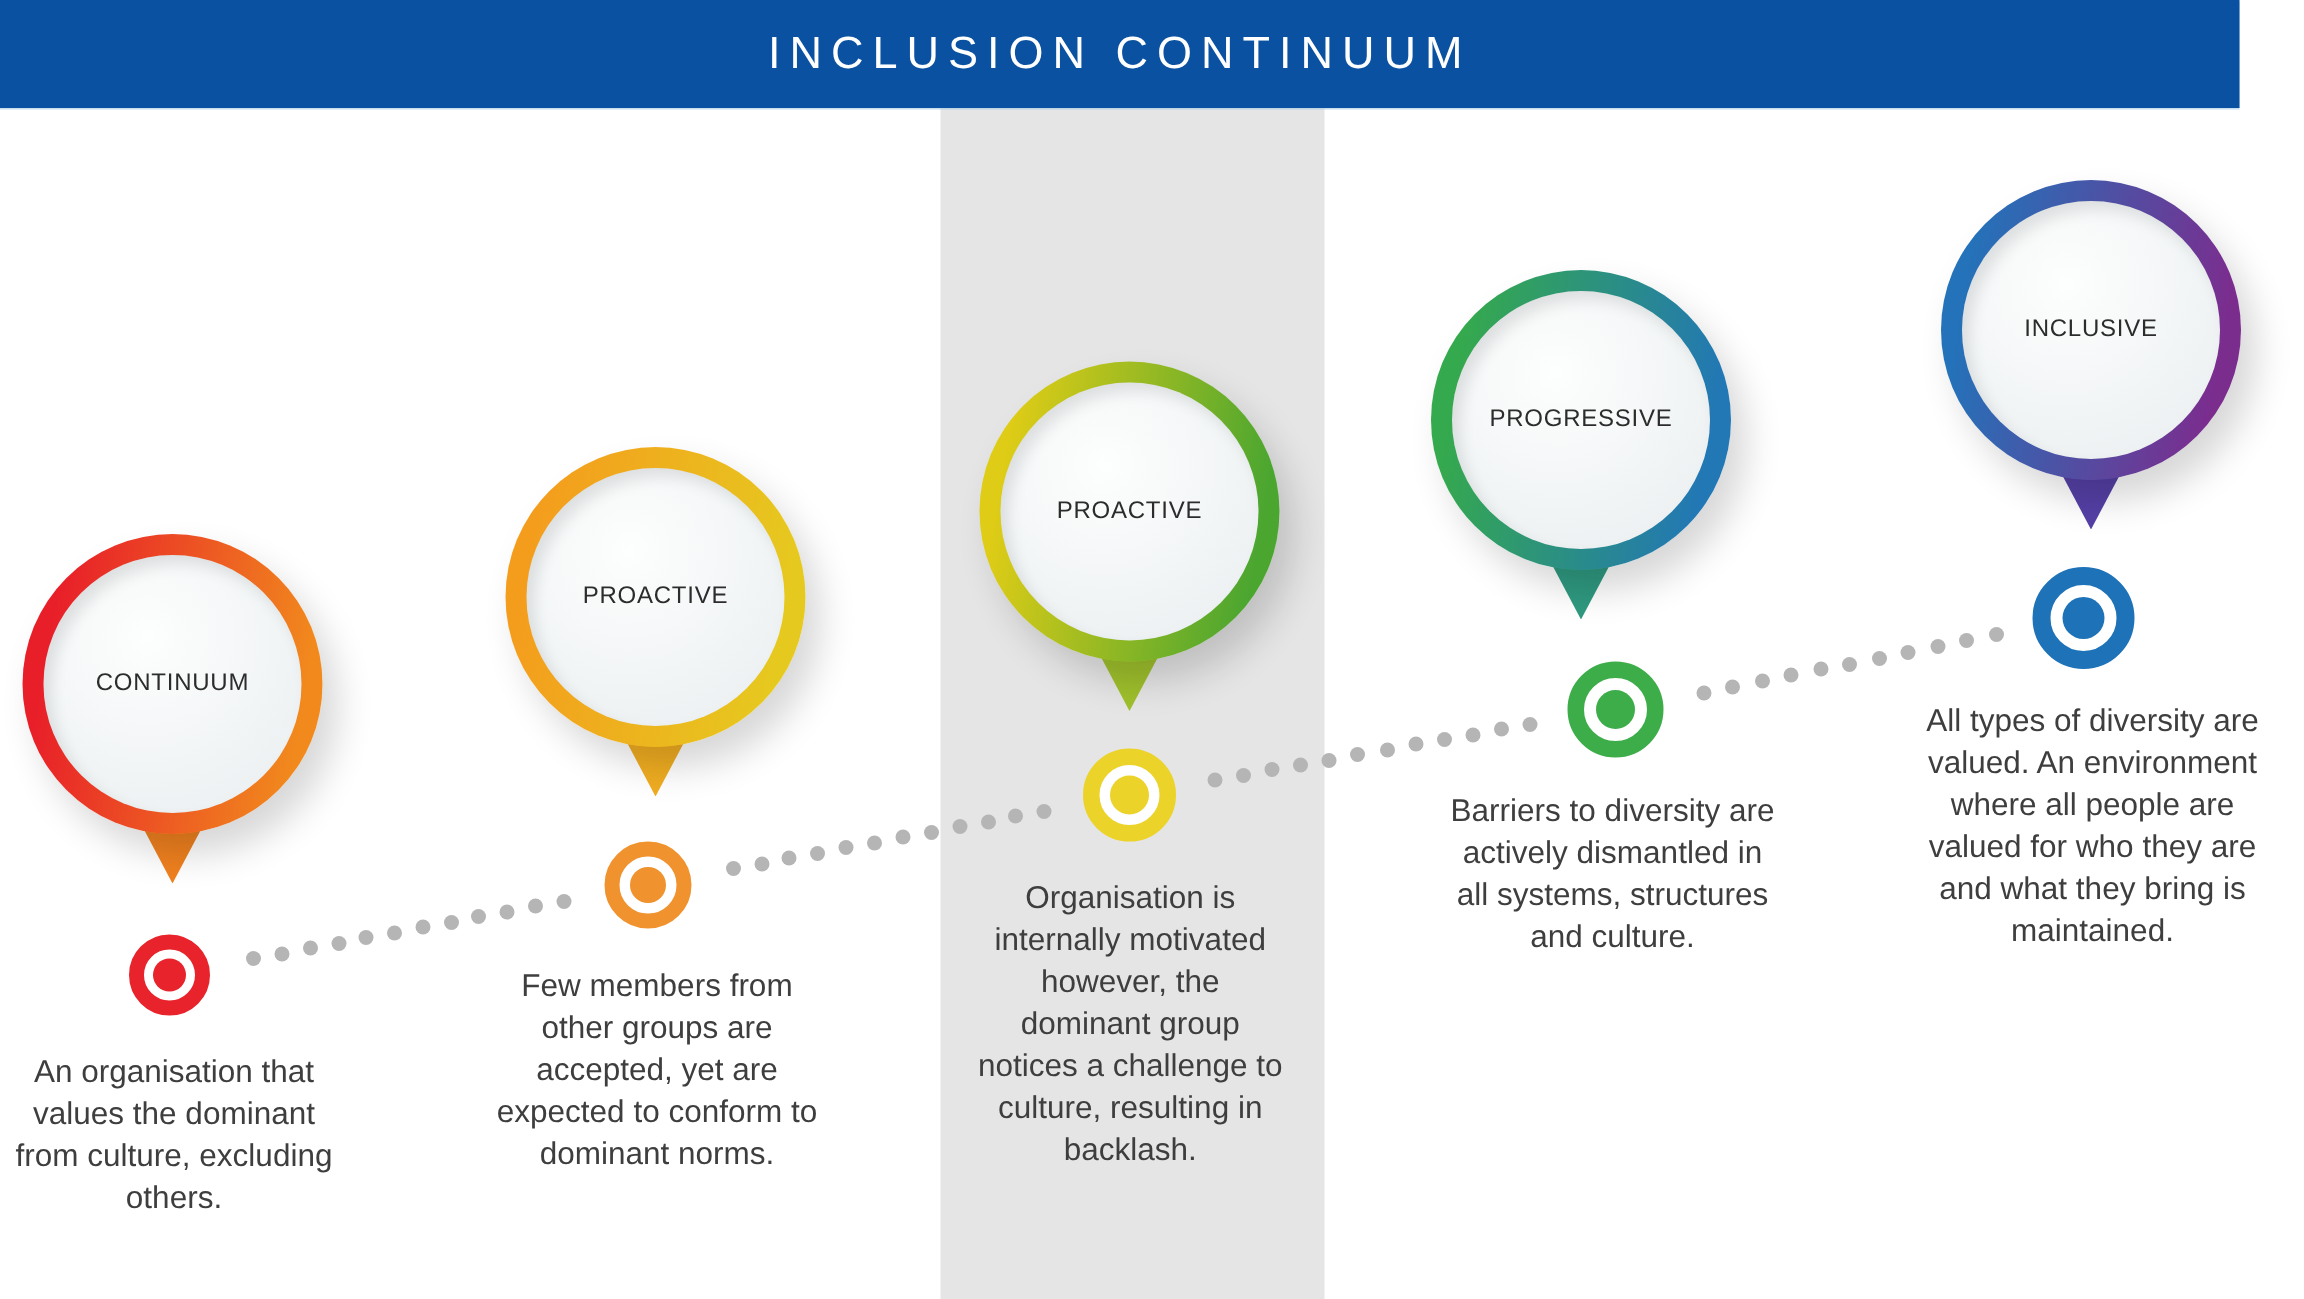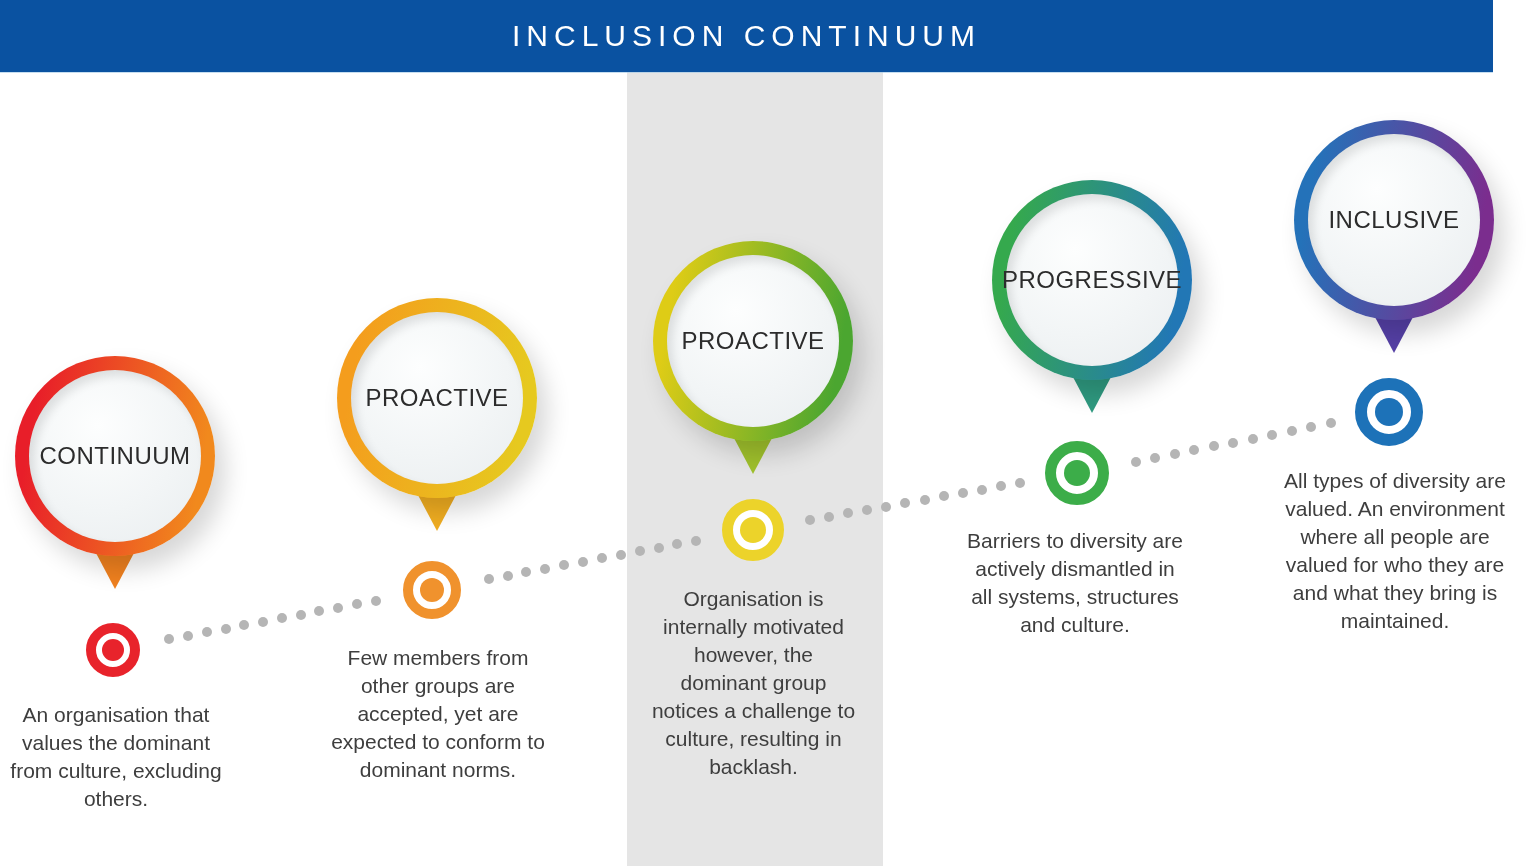--- a/index.html
+++ b/index.html
@@ -27,29 +27,29 @@
   .ring {
     position: absolute; left: 0; top: 0; width: 200px; height: 200px; border-radius: 50%;
     box-shadow: 10px 14px 24px rgba(0,0,0,0.16); z-index: 1;
   }
   .inner {
     position: absolute; inset: 14px; border-radius: 50%;
     background: radial-gradient(circle at 40% 32%, #fdfefe 0%, #f2f5f6 55%, #e9edef 100%);
     box-shadow: inset 5px 6px 10px rgba(0,0,0,0.10);
     display: flex; align-items: center; justify-content: center;
   }
-  .stage-label { font-size: 24px; color: #2c2c2c; letter-spacing: 0.5px; }
+  .stage-label { font-size: 16px; color: #2c2c2c; letter-spacing: 0.5px; }
   .pointer {
     position: absolute; left: 50%; top: 186px; width: 54px; height: 47px;
     transform: translateX(-50%); clip-path: polygon(4% 0, 96% 0, 50% 100%); z-index: 0;
   }
   .s1 { left: 15px;   top: 356px; }
   .s2 { left: 337px;  top: 298px; }
   .s3 { left: 653px;  top: 241px; }
-  .s4 { left: 992px;  top: 180px; }
+  .s4 { left: 954px;  top: 180px; }
   .s5 { left: 1294px; top: 120px; }
   
   .bullseye {
     position: absolute; border-style: solid; border-radius: 50%; background: #ffffff;
     z-index: 3; display: flex; align-items: center; justify-content: center;
   }
   .center-dot { border-radius: 50%; }
   .b1 { left: 86px;   top: 623px; width: 54px; height: 54px; border-width: 10px; }
   .b1 .center-dot { width: 22px; height: 22px; }
   .b2 { left: 403px;  top: 561px; width: 58px; height: 58px; border-width: 10px; }

